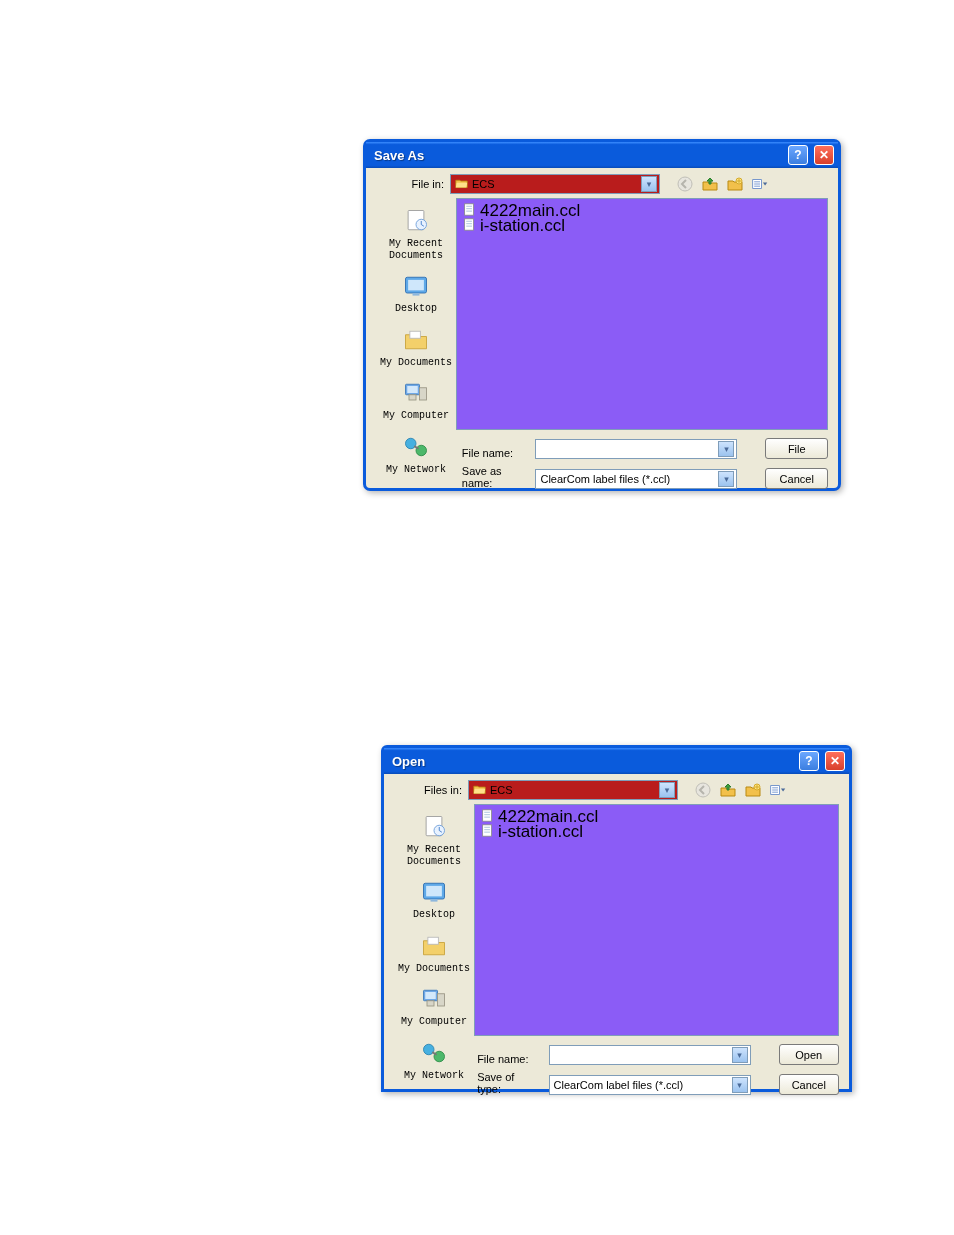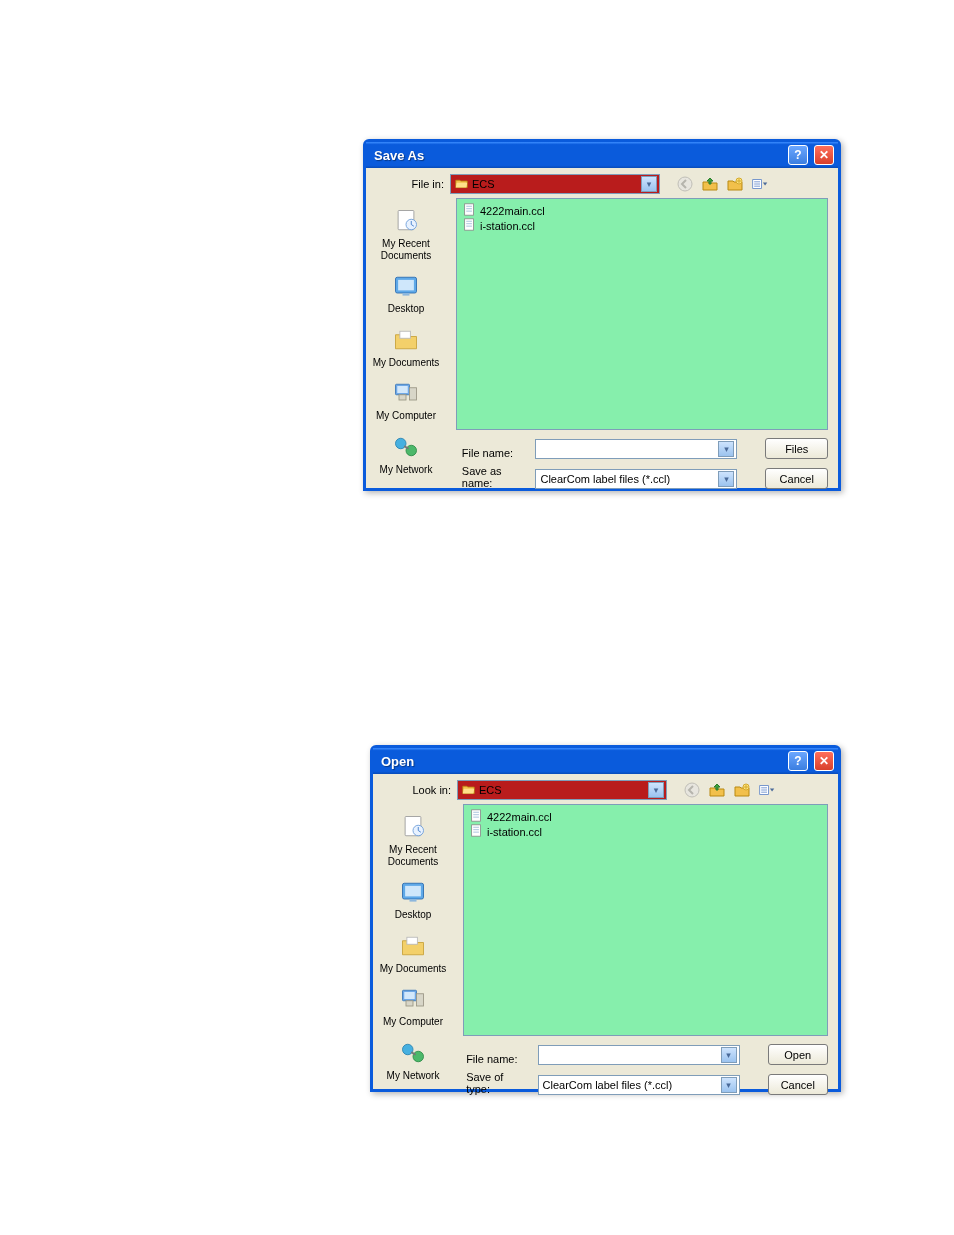--- a/index.html
+++ b/index.html
@@ -10,22 +10,22 @@
     height: 1235px;
     position: relative;
   }
   .dialog {
     position: absolute;
     border: 3px solid #0A5BDC;
     border-radius: 6px 6px 0 0;
     background: #ECE9D8;
     box-shadow: 2px 2px 6px rgba(0,0,0,0.3);
   }
-  .dialog.save { left: 363px; top: 139px; width: 478px; height: 352px; }
-  .dialog.open { left: 370px; top: 745px; width: 471px; height: 347px; }
+  .dialog.save { left: 363px; top: 139px; width: 478px; height: 352px; border-radius: 7px; }
+  .dialog.open { left: 381px; top: 745px; width: 471px; height: 347px; }
   .titlebar {
     background: linear-gradient(to bottom, #3B8CFF 0%, #0A5BDC 10%, #0A5BDC 90%, #084BB8 100%);
     height: 26px;
     display: flex;
     align-items: center;
     padding: 0 4px 0 8px;
     gap: 6px;
   }
   .titlebar .title {
     color: #fff;
@@ -85,45 +85,46 @@
     border-radius:2px;
   }
   .tb-icon.disabled { opacity:0.55; cursor:default; }
   .body-row { display: flex; height: 232px; }
   .places {
     width: 90px;
     background: #ECE9D8;
     border-right: none;
     display: flex;
     flex-direction: column;
-    align-items: flex-start;
+    align-items: flex-end;
     gap: 6px;
     padding: 6px 2px;
+    font-family: Liberation Mono, monospace;
   }
   .place {
     width: 76px;
     text-align:center;
     font-size: 10px;
     color:#000;
     cursor:pointer;
     padding: 2px 0;
     line-height: 1.15;
   }
   .place .pic {
     height: 30px;
     display:flex; align-items:center; justify-content:center;
     margin-bottom:2px;
   }
   .file-pane {
     flex:1;
-    background:#86efac;
+    background:#8b5cf6;
     border:1px solid #7F9DB9;
     margin: 0 10px 0 0;
     padding:4px 6px;
-    font-size:11px;
+    font-size:17px;
     overflow:auto;
   }
   .file-item {
     display:flex; align-items:center; gap:4px;
     height:15px;
     cursor:pointer;
   }
   .bottom {
     padding: 8px 10px 6px 10px;
     display: flex;
@@ -300,21 +301,21 @@
   </div>
 
   <div class="bottom">
     <div class="brow">
       <div style="width:90px"></div>
       <div class="blabel">File name:</div>
       <div class="combo">
         <span></span>
         <div class="drop">▾</div>
       </div>
-      <button class="action-btn">Files</button>
+      <button class="action-btn">File</button>
     </div>
     <div class="brow">
       <div style="width:90px"></div>
       <div class="blabel">Save as name:</div>
       <div class="combo">
         <span>ClearCom label files (*.ccl)</span>
         <div class="drop">▾</div>
       </div>
       <button class="action-btn">Cancel</button>
     </div>
@@ -322,21 +323,21 @@
 </div>
 
 <div class="dialog open">
   <div class="titlebar">
     <span class="title">Open</span>
     <div class="tbtn help-btn">?</div>
     <div class="tbtn close-btn">✕</div>
   </div>
 
   <div class="top-row">
-    <div class="lbl">Look in:</div>
+    <div class="lbl">Files in:</div>
     <div class="folder-combo">
       <span>
         <svg class="icon-sm" viewBox="0 0 16 16">
             <path fill="#F2C04B" stroke="#B88913" d="M1 4h5l1 1h8v8H1z"></path>
             <path fill="#FFE08A" d="M2 7h13l-1 6H1z"></path>
           </svg>
       </span>
       <span>ECS</span>
       <div class="drop">▾</div>
     </div>

